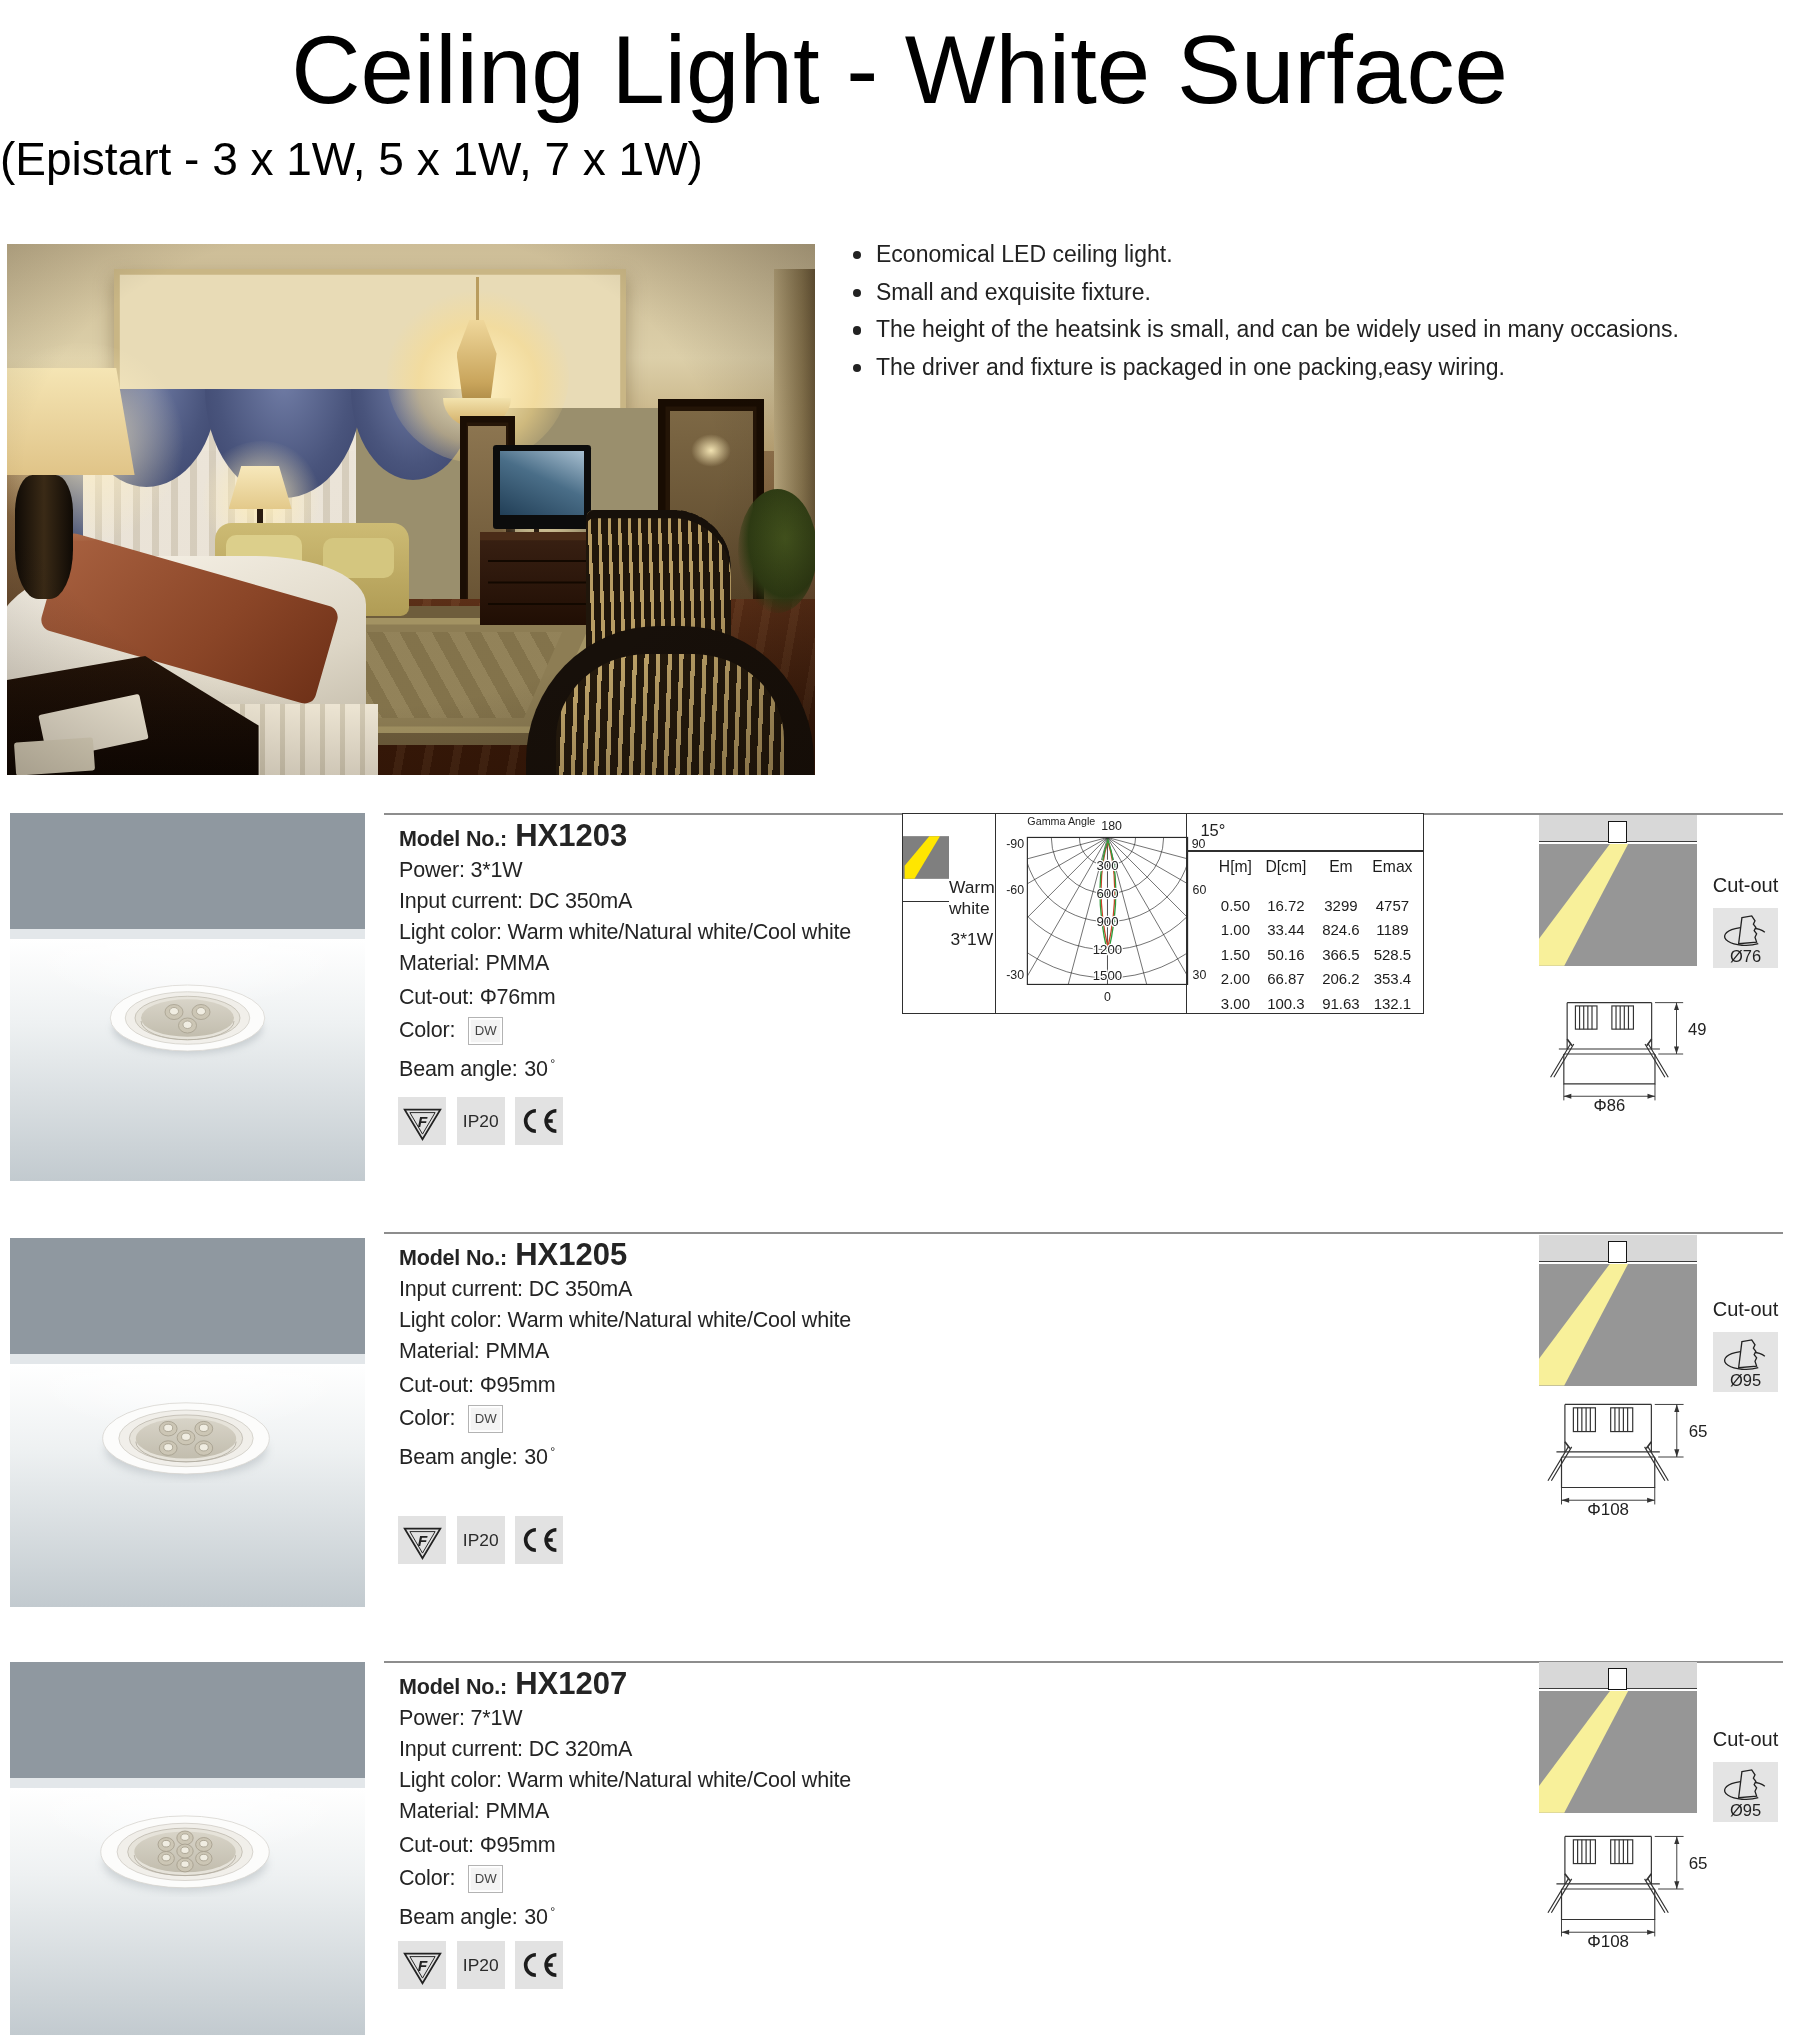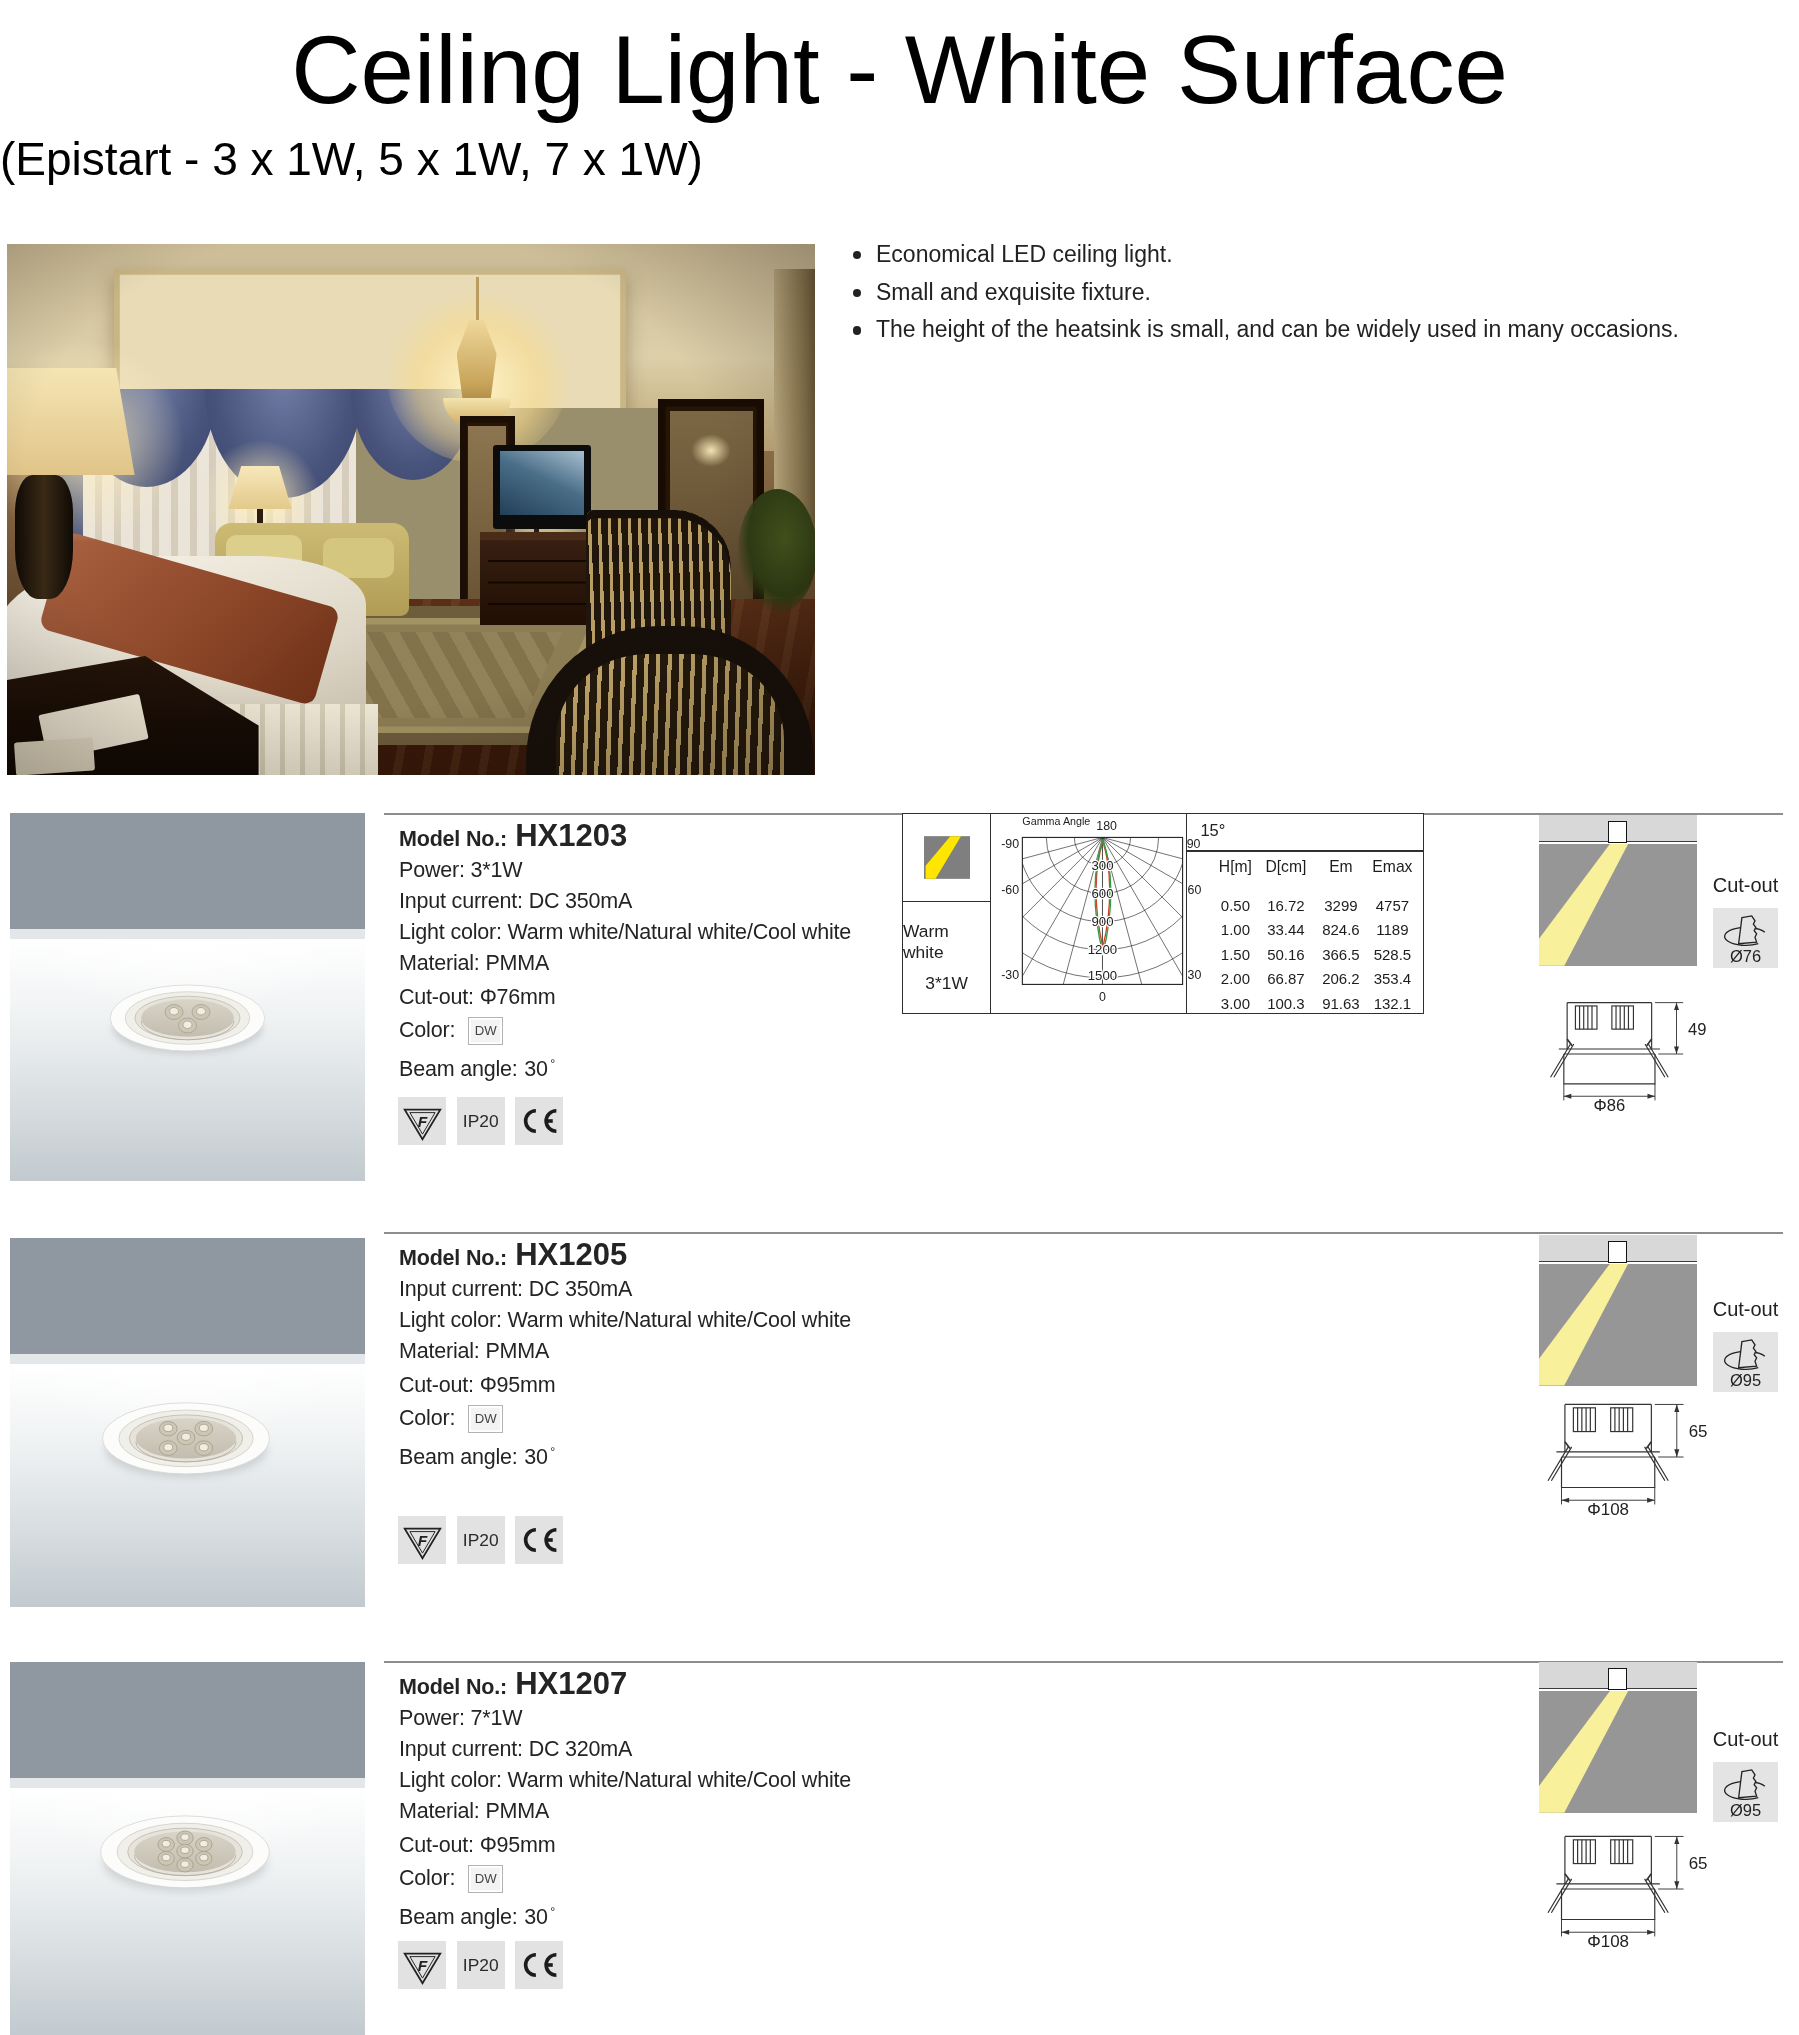--- a/index.html
+++ b/index.html
@@ -135,21 +135,21 @@
   .beam-row sup { font-size:12.4px; margin-left:2.5px; }
   .beam-row .bv { margin-left:6.6px; }
 
   .certs { position:absolute; left:398px; top:284px; display:flex; gap:10.7px; }
   .cert { width:48px; height:48px; background:#e2e2e2; display:flex; align-items:center; justify-content:center;
           font-size:17.4px; color:#2a2a2a; }
 
   
   .pm { position:absolute; left:902px; top:0; width:522px; height:201px; border:1.7px solid #2f2f2f;
         display:flex; background:#fff; }
-  .pm-left { width:98px; border-right:1.7px solid #2f2f2f; display:flex; flex-direction:column; }
+  .pm-left { width:98px; border-right:1.7px solid #2f2f2f; display:flex; flex-direction:row; }
   .pm-iconcell { height:88px; border-bottom:1.7px solid #2f2f2f; display:flex; align-items:center; justify-content:center; }
   .pm-legend { flex:1; display:flex; flex-direction:column; align-items:center; justify-content:center;
                gap:10px; font-size:17.4px; color:#222; }
   .pm-chart { width:218px; border-right:1.7px solid #2f2f2f; position:relative; }
   .pm-chart svg { position:absolute; left:0; top:0; }
   .pm-tablecell { flex:1; position:relative; padding:6.6px 6.6px 0 13.2px; }
   .pm-angle { font-size:16.5px; color:#222; }
   .pm-divider { position:absolute; left:0; right:0; top:36px; height:1.7px; background:#2f2f2f; }
   .pm-head, .pm-rows { display:grid; grid-template-columns:46px 55px 55px 48px; text-align:center;margin-left:12px; }
   .pm-head { margin-top:18px; font-size:15.7px; }
@@ -227,20 +227,21 @@
     <div class="ph ph-desk"></div>
     <div class="ph ph-paper1"></div>
     <div class="ph ph-paper2"></div>
     <div class="ph ph-vig"></div>
   </div>
 
   <ul class="features">
     <li><span>Economical LED ceiling light.</span></li>
     <li><span>Small and exquisite fixture.</span></li>
     <li><span>The height of the heatsink is small, and can be widely used in many occasions.</span></li>
+    <li><span>The driver and fixture is packaged in one packing,easy wiring.</span></li>
   </ul>
 
   <section class="product" style="top:813px;height:418px;">
     <div class="rule"></div>
 
     <div class="p-img" style="height:368px;">
       <div class="pi-top"></div>
       <div class="pi-strip"></div>
       <div class="pi-low"></div>
       <div class="pi-glow"></div>

